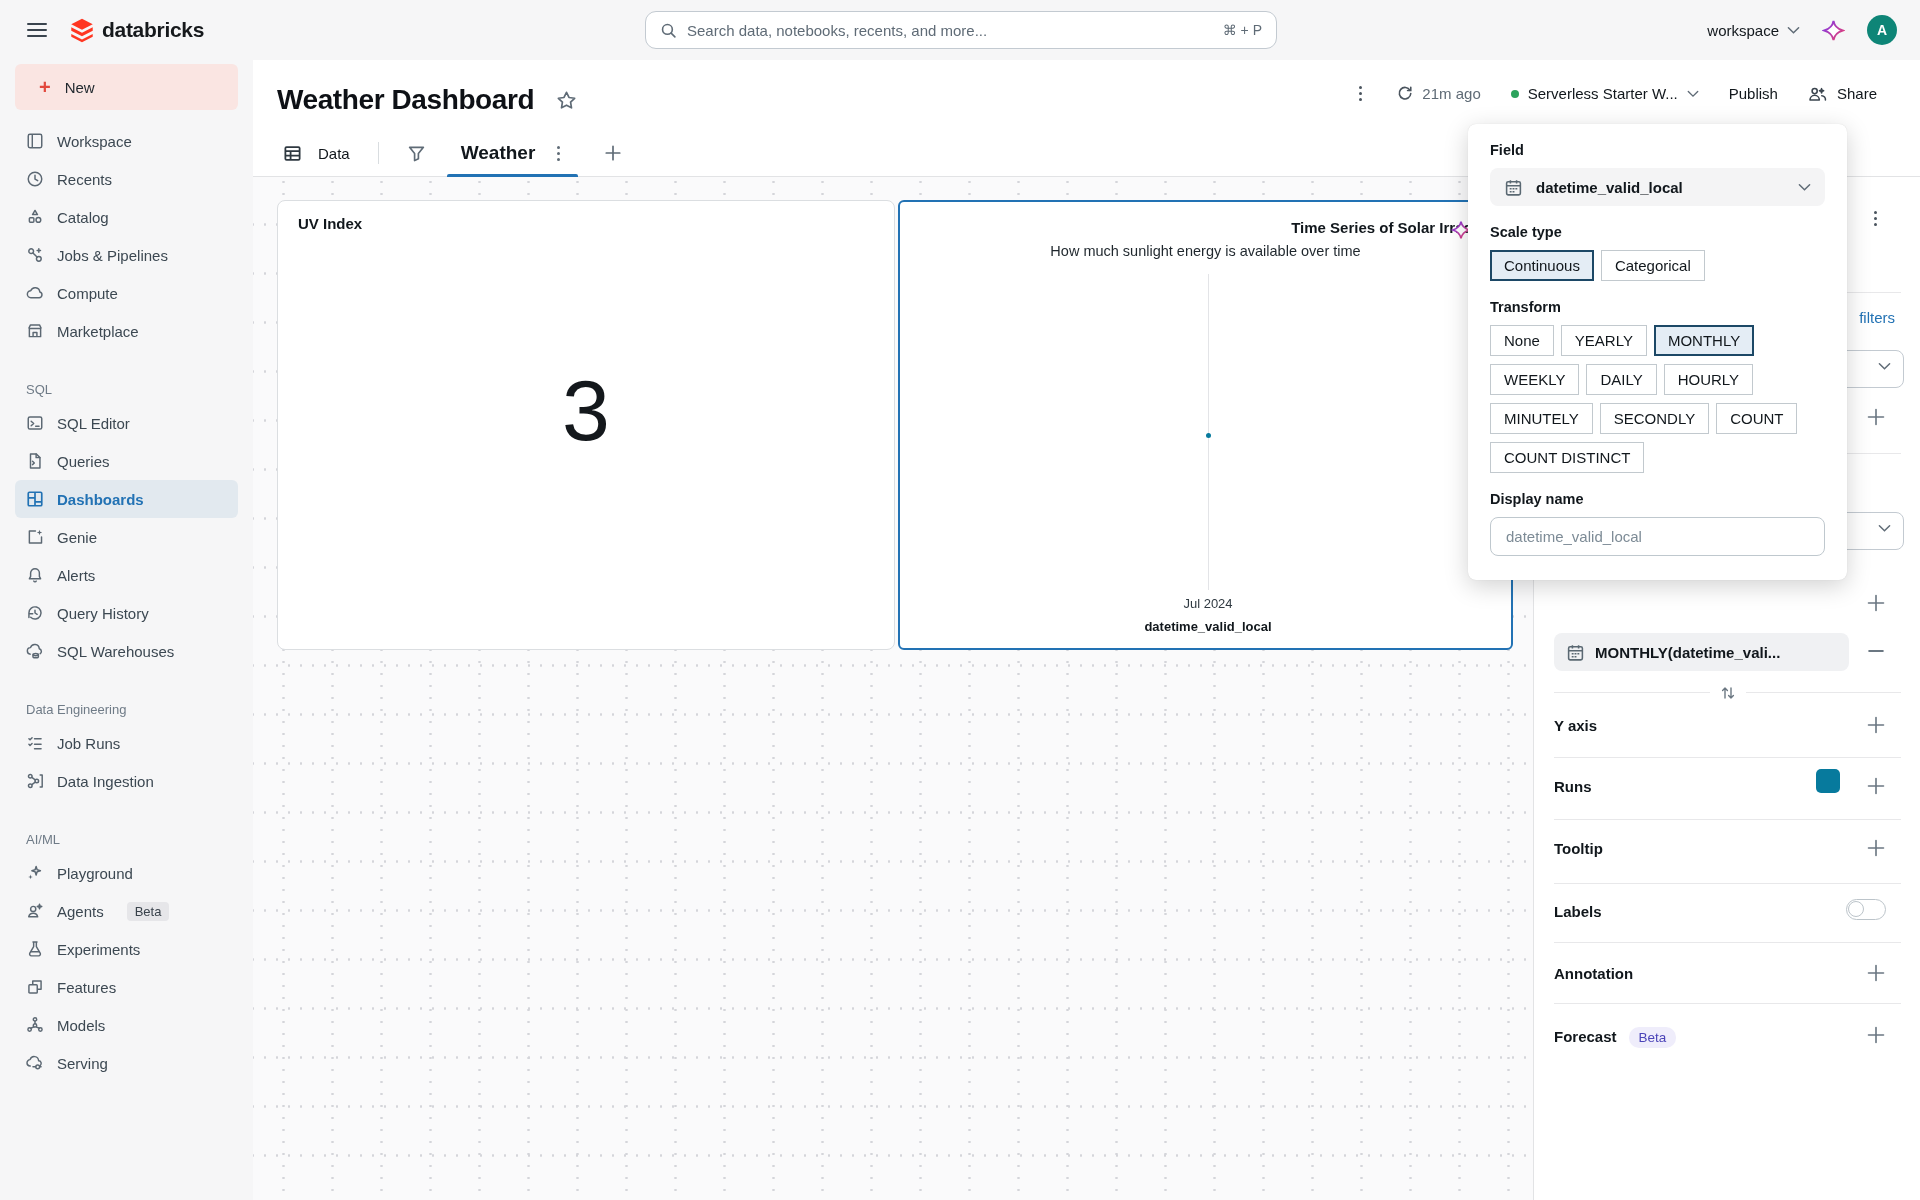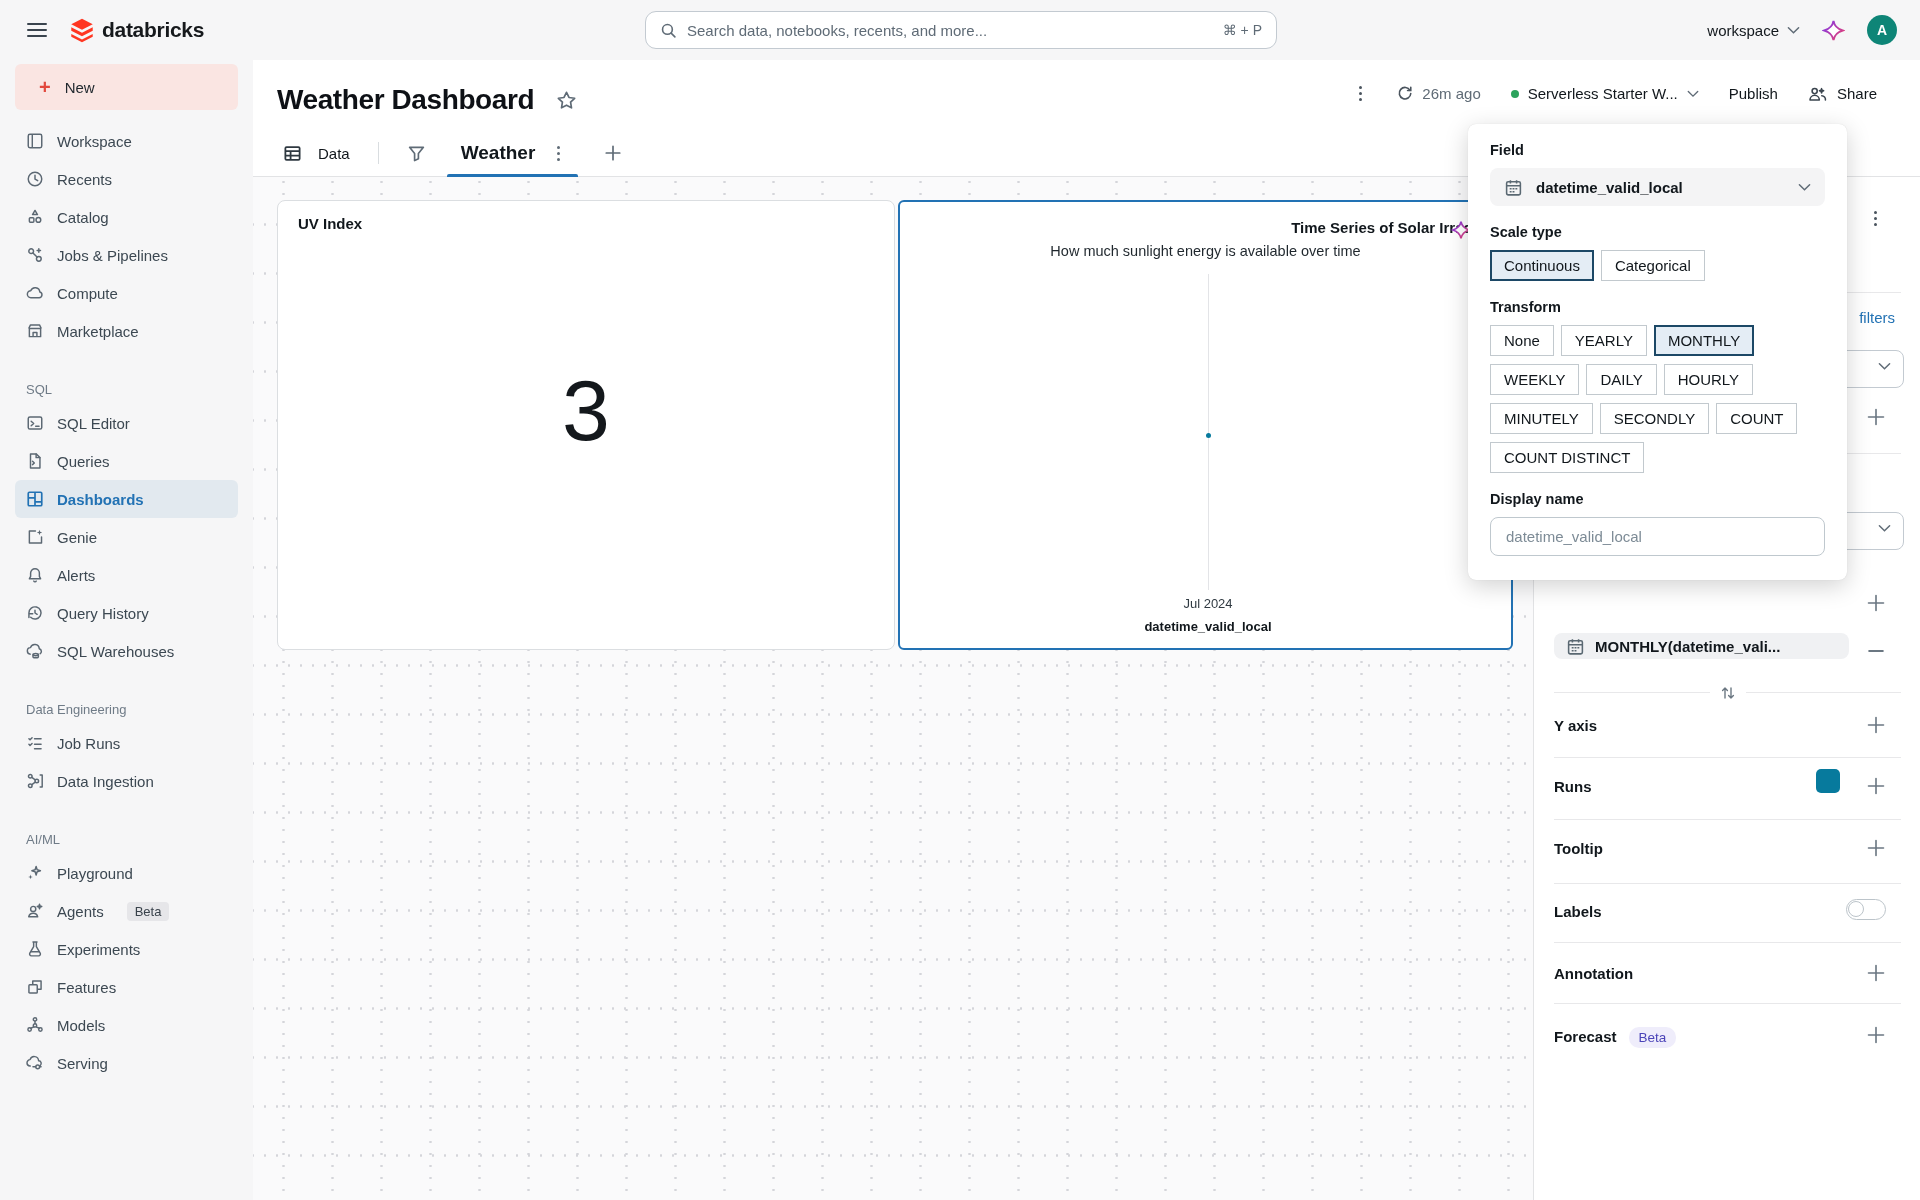--- a/index.html
+++ b/index.html
@@ -78,21 +78,21 @@
 
   
   #config-panel { position:absolute; left:1533px; top:177px; width:387px; height:1023px; background:#fff; border-left:1px solid #E2E3E5; z-index:10; }
   .cp-kebab { position:absolute; left:336px; top:30px; }
   .cp-div { position:absolute; left:20px; width:347px; height:1px; background:#E8E8EA; }
   .cp-filters { position:absolute; right:25px; top:132px; font-size:15px; color:#2272B4; cursor:pointer; }
   .cp-select { position:absolute; left:20px; width:350px; height:38px; border:1px solid #C3CAD1; border-radius:8px; background:#fff; cursor:pointer; }
   .cp-select .chev { position:absolute; right:12px; top:11px; }
   .cp-plus { position:absolute; left:332px; cursor:pointer; }
   .cp-row-label { position:absolute; left:20px; font-size:15px; font-weight:700; color:#11171C; }
-  .xchip { position:absolute; left:20px; top:456px; width:295px; height:26px; background:#F0F1F3; border-radius:8px; display:flex; align-items:center; padding:0 12px; gap:10px; cursor:pointer; }
+  .xchip { position:absolute; left:20px; top:456px; width:295px; height:38px; background:#F0F1F3; border-radius:8px; display:flex; align-items:center; padding:0 12px; gap:10px; cursor:pointer; }
   .xchip-label { font-size:15px; font-weight:700; color:#11171C; white-space:nowrap; overflow:hidden; }
   .swap-wrap { position:absolute; left:0; top:506px; width:387px; height:20px; display:flex; align-items:center; justify-content:center; }
   .swap-wrap::before { content:""; position:absolute; left:20px; right:20px; top:9px; height:1px; background:#E8E8EA; }
   .swap-icon { position:relative; background:#fff; padding:0 10px; }
   .color-swatch { position:absolute; left:282px; top:592px; width:24px; height:24px; border-radius:5px; background:#077A9D; cursor:pointer; }
   .toggle { position:absolute; left:312px; top:722px; width:40px; height:21px; border:1.5px solid #BCC4CA; border-radius:11px; cursor:pointer; }
   .toggle .knob { position:absolute; left:1px; top:1px; width:16px; height:16px; border-radius:50%; border:1.5px solid #BCC4CA; background:#fff; }
   .fbeta { margin-left:12px; background:#EFEDFB; color:#4B44B8; border-radius:10px; padding:3px 10px; font-size:13.5px; font-weight:400; display:inline-block; }
 
   
@@ -379,21 +379,21 @@
     <span class="kebab dark">
         <i></i>
         <i></i>
         <i></i>
       </span>
     <div class="hgroup">
       <svg width="17" height="17" viewBox="0 0 16 16" fill="none" stroke="#4A545E" stroke-width="1.5" stroke-linecap="round">
           <path d="M13.2 5A5.4 5.4 0 1 0 13.9 8"></path>
           <path d="M13.9 2.2v3h-3"></path>
         </svg>
-      <span class="muted">26m ago</span>
+      <span class="muted">21m ago</span>
     </div>
     <div class="hgroup">
       <span class="green-dot"></span>
       <span>Serverless Starter W...</span>
       <svg width="12" height="8" viewBox="0 0 14 9" fill="none" stroke="#5F6B76" stroke-width="1.6" stroke-linecap="round">
           <path d="M1.5 1.5 7 7l5.5-5.5"></path>
         </svg>
     </div>
     <span class="hbtn">Publish</span>
     <div class="hgroup">

